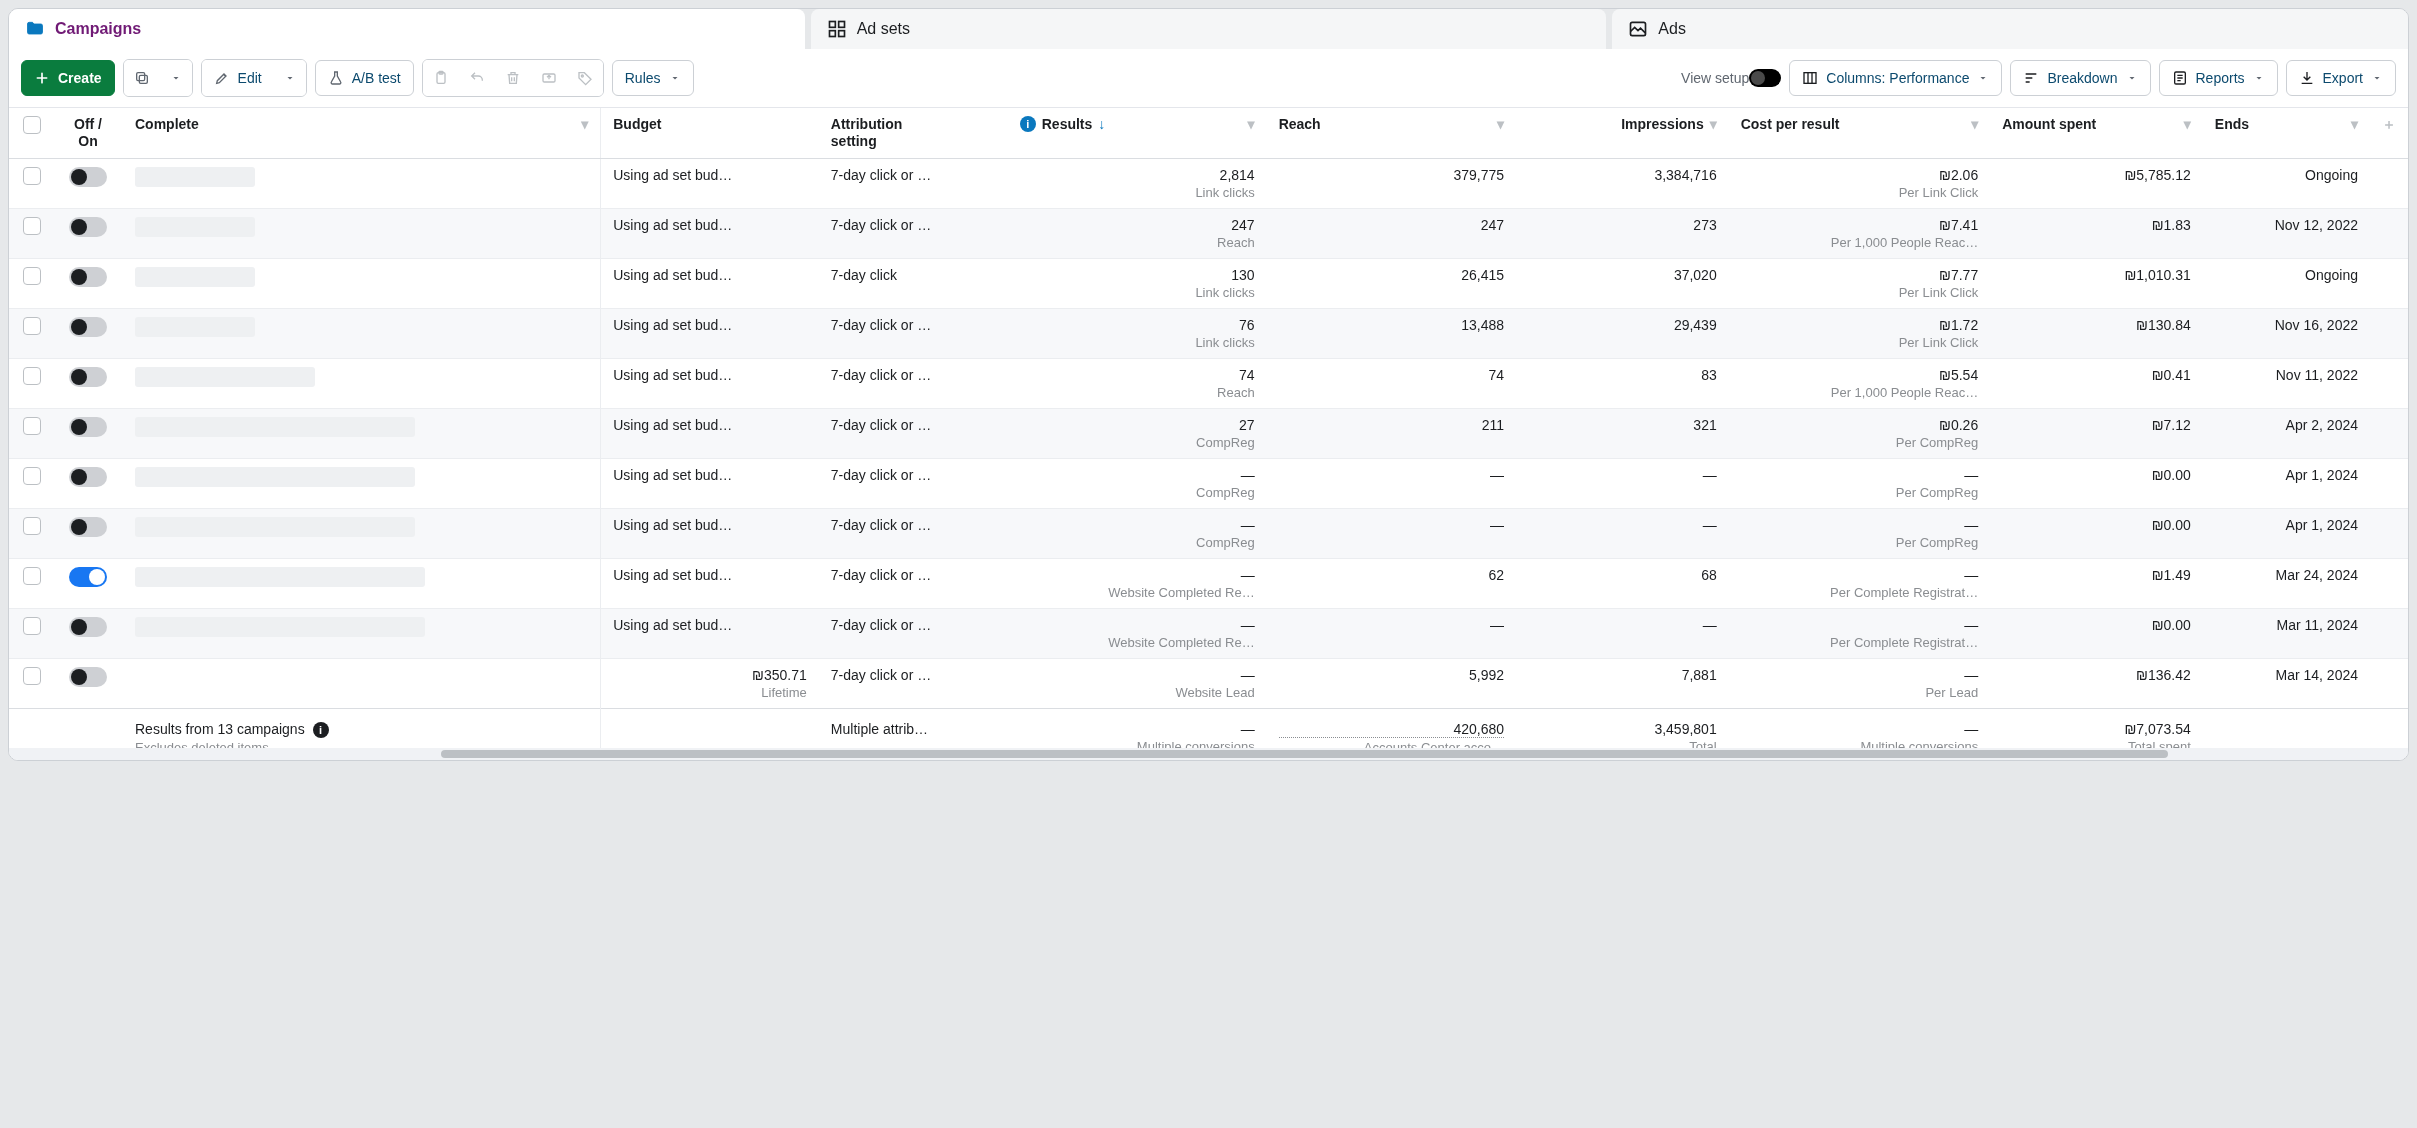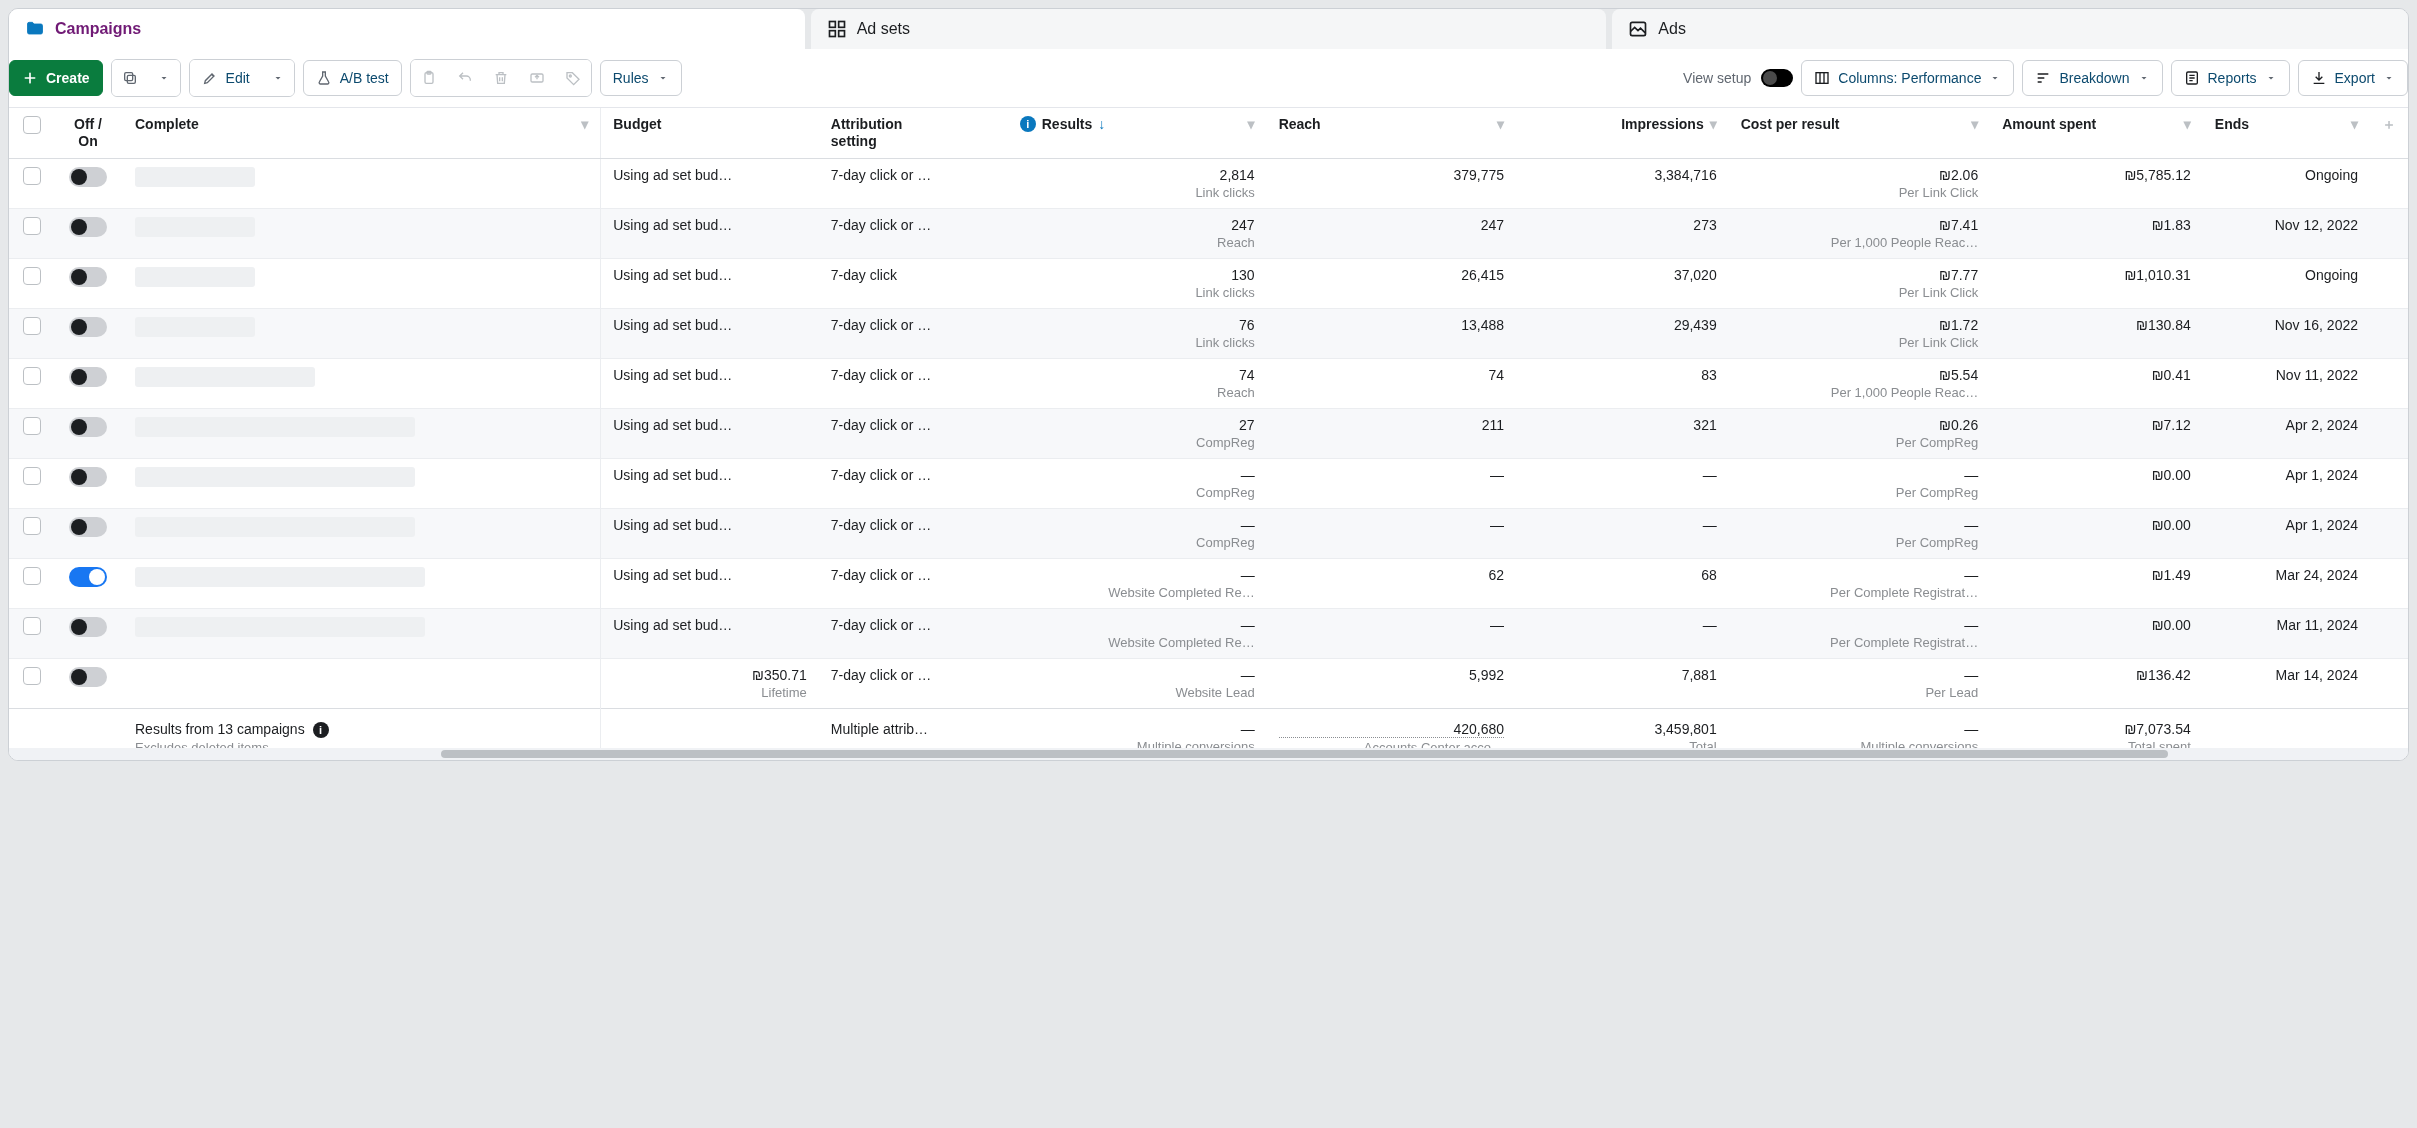--- a/index.html
+++ b/index.html
@@ -7,30 +7,30 @@
 .app-frame { background: #fff; border: 1px solid #ccd0d5; border-radius: 10px; overflow: hidden; width: 100%; }
 
 
 .level-tabs { display: flex; gap: 6px; padding: 0; background: #e6e8ea; }
 .level-tab { flex: 1; display: flex; align-items: center; gap: 10px; padding: 10px 16px; background: #f5f6f7; border-radius: 8px 8px 0 0; cursor: pointer; font-size: 16px; color: #1c1e21; }
 .level-tab.active { background: #fff; color: #701a75; font-weight: 600; }
 .level-tab .icon { width: 20px; height: 20px; display: inline-flex; align-items: center; justify-content: center; }
 .level-tab.active .icon svg { stroke: #0a78be; fill: #0a78be; }
 
 
-.toolbar { display: flex; align-items: center; gap: 8px; padding: 10px 0; background: #fff; border-bottom: 1px solid #e4e6eb; }
+.toolbar { display: flex; align-items: center; gap: 8px; padding: 10px 12px; background: #fff; border-bottom: 1px solid #e4e6eb; }
 .btn-group { display: inline-flex; border: 1px solid #ccd0d5; border-radius: 6px; overflow: hidden; }
 .btn-group > * { border-right: 1px solid #ccd0d5; }
 .btn-group > *:last-child { border-right: none; }
 .btn { display: inline-flex; align-items: center; gap: 8px; height: 36px; padding: 0 12px; background: #fff; border: 1px solid #ccd0d5; border-radius: 6px; cursor: pointer; font-size: 14px; color: #0c4a6e; user-select: none; }
 .btn-group .btn { border: none; border-radius: 0; }
 .btn-primary { background: #0a7c3e; border-color: #0a7c3e; color: #fff; font-weight: 600; }
 .btn-icon-only { padding: 0 10px; }
 .divider-flex { flex: 1; }
-.view-setup { display: flex; align-items: center; gap: 10px; color: #606770; font-size: 14px; }
+.view-setup { display: flex; align-items: center; color: #606770; font-size: 14px; }
 .chevron { width: 12px; height: 12px; }
 .icon-sm { width: 16px; height: 16px; display: inline-flex; }
 
 
 .mini-toggle { width: 32px; height: 18px; border-radius: 9px; background: #000; position: relative; }
 .mini-toggle::after { content:""; position:absolute; left:2px; top:2px; width:14px; height:14px; background:#4a4a4a; border-radius:50%; }
 
 
 .table-scroll { overflow: auto; max-height: 640px; position: relative; }
 table { border-collapse: collapse; width: 100%; min-width: 1500px; }

